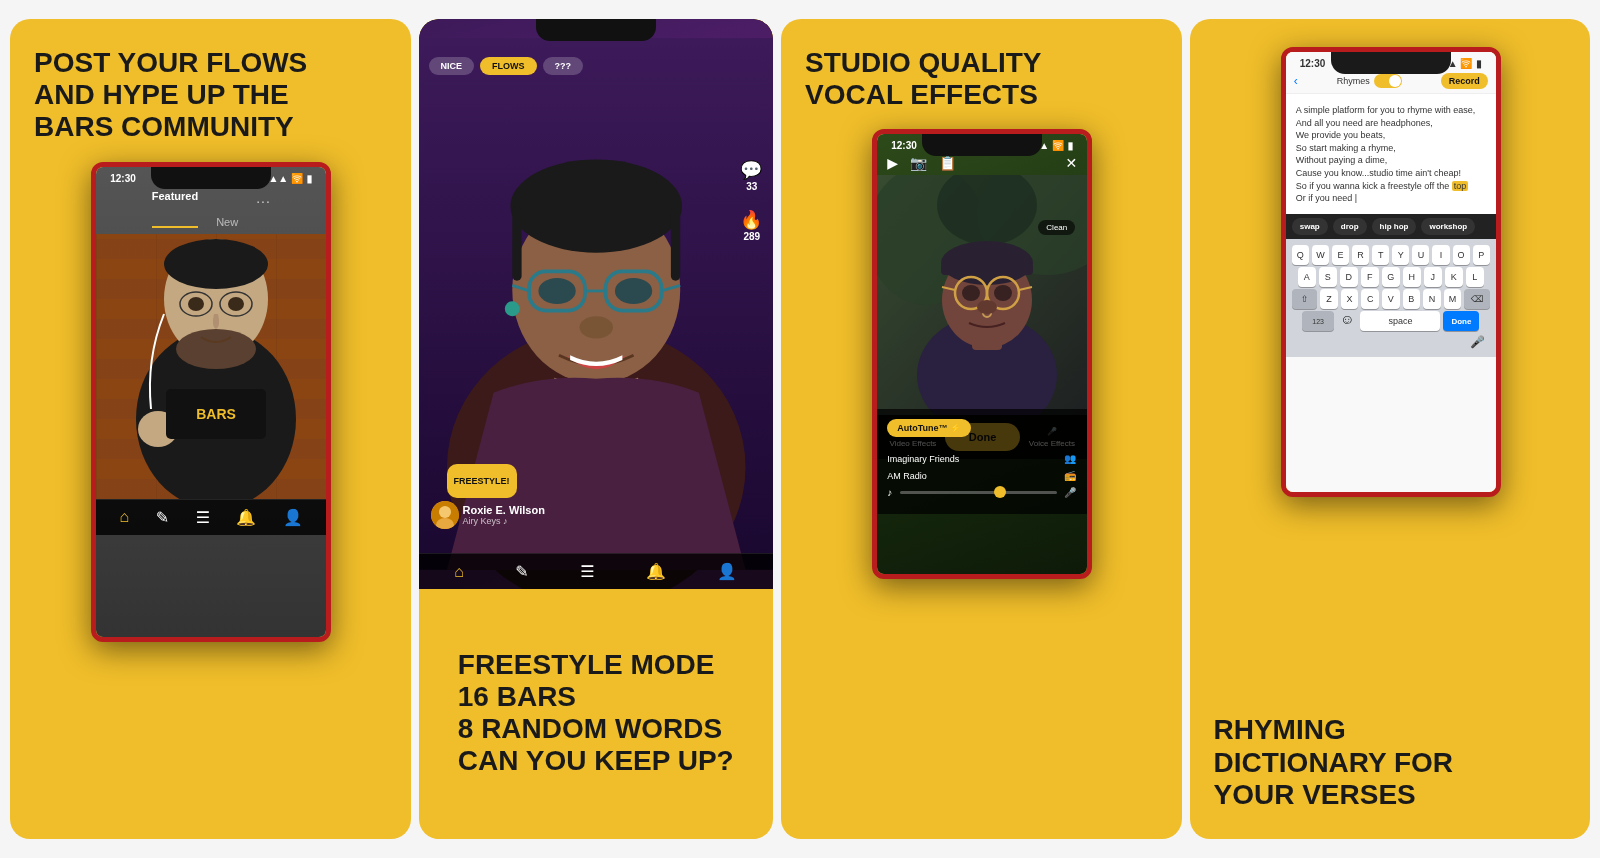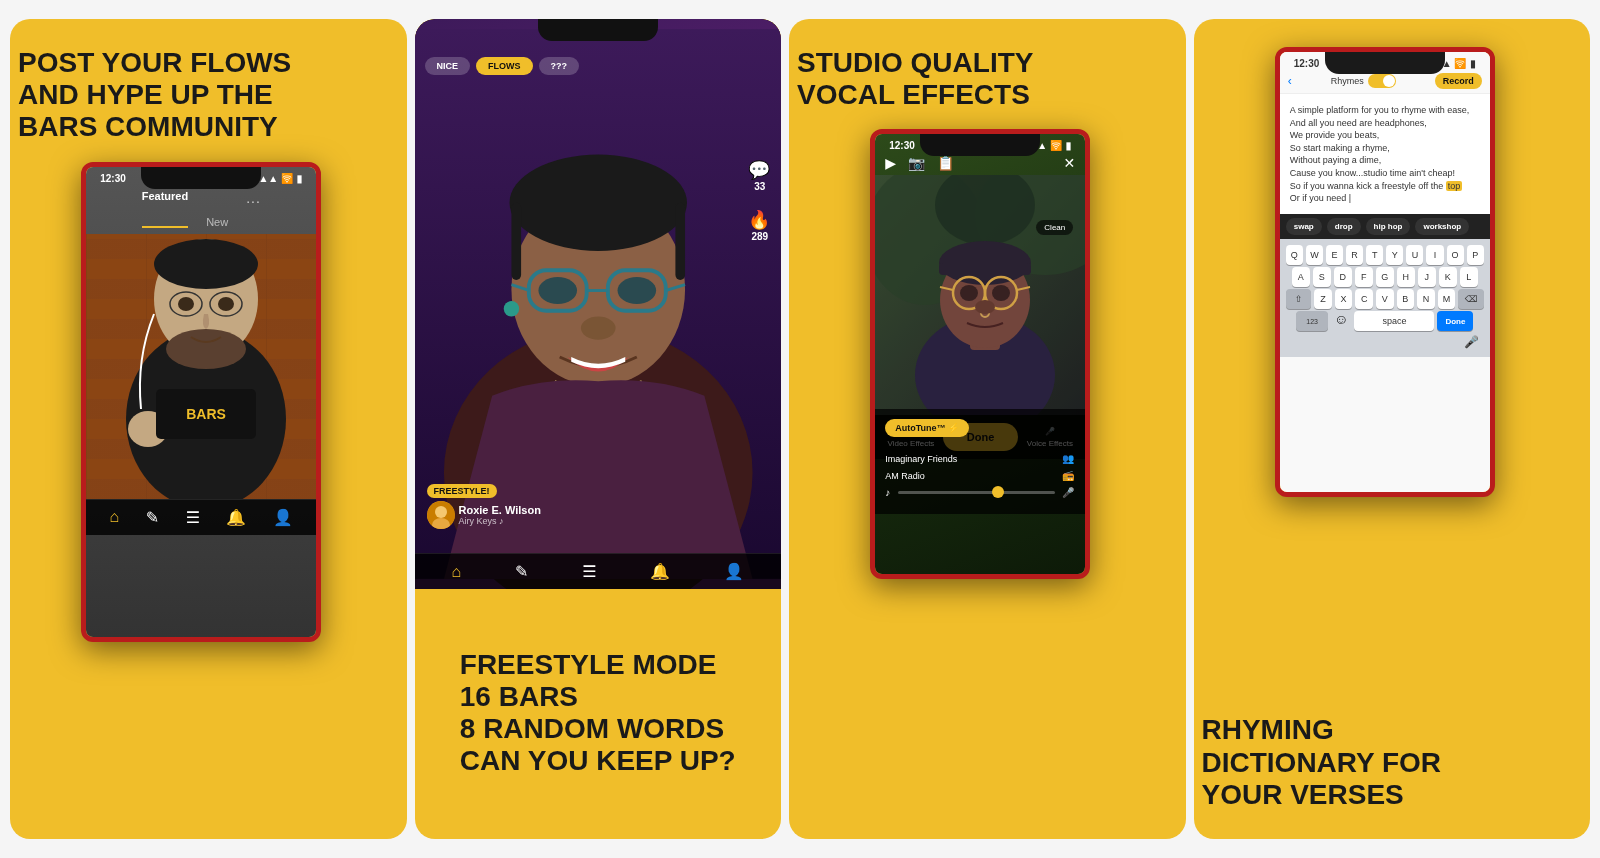--- a/index.html
+++ b/index.html
@@ -15,21 +15,21 @@
     .container {
       display: flex;
       gap: 8px;
       width: 1580px;
       max-width: 100%;
     }
     .card {
       flex: 1;
       background: #F0BE2A;
       border-radius: 20px;
-      padding: 28px 22px 28px 8px;
+      padding: 28px 22px 28px 24px;
       display: flex;
       flex-direction: column;
       align-items: center;
       position: relative;
       min-height: 820px;
     }
     .card-title {
       font-size: 28px;
       font-weight: 900;
       color: #1a1a1a;
@@ -139,24 +139,25 @@
           rgba(100,50,20,0.2) 0px, rgba(100,50,20,0.2) 1px,
           transparent 1px, transparent 60px
         );
       background-color: #8B4513;
     }
     .freestyle-badge {
       background: #F0BE2A;
       color: #111;
       font-size: 9px;
       font-weight: 900;
-      padding: 2px 7px;
+      padding: 12px 7px;
       border-radius: 10px;
       display: inline-block;
       margin-bottom: 3px;
+      margin-left: 16px;
     }
     .user-info {
       display: flex;
       align-items: center;
       gap: 4px;
     }
     .avatar-circle {
       width: 28px;
       height: 28px;
       border-radius: 50%;

